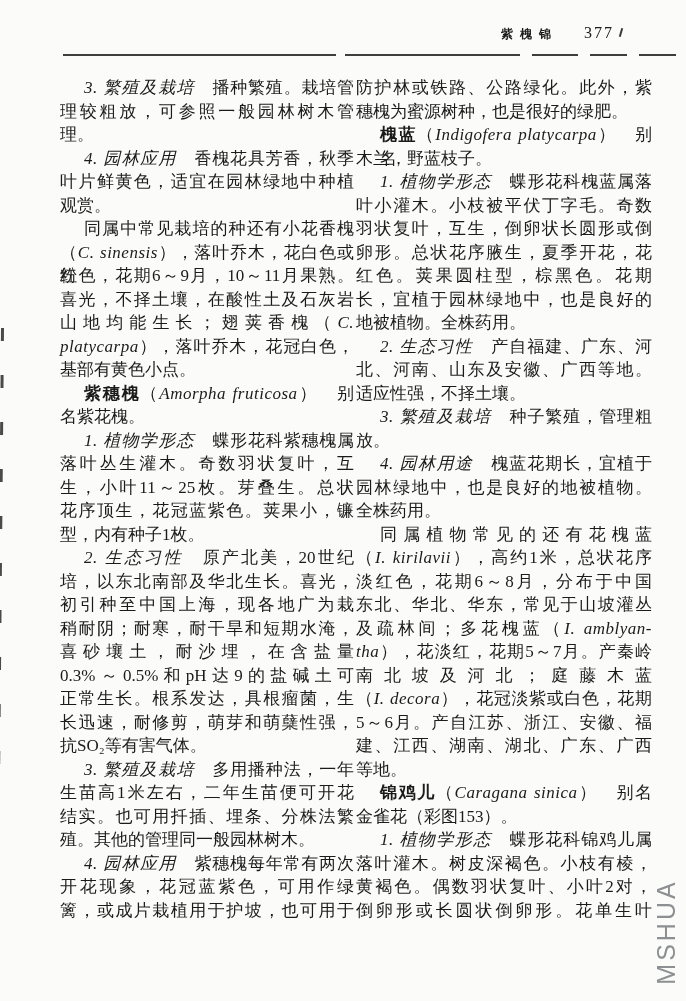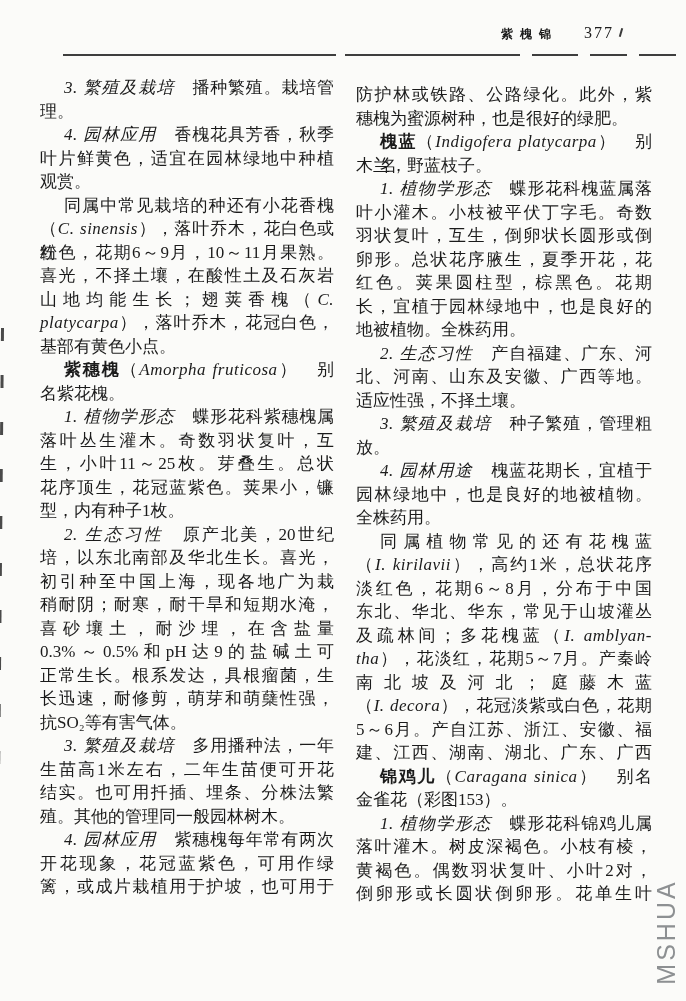--- a/index.html
+++ b/index.html
@@ -14,22 +14,22 @@
   .header-page{font-size:16px;letter-spacing:2px;margin-left:26px;vertical-align:baseline;}
   .pen-tick{position:absolute;top:28px;right:64px;width:2px;height:9px;background:#3a3a3a;transform:rotate(16deg);}
   .rule{
     position:absolute;top:54px;left:63px;right:10px;height:2px;
     background:linear-gradient(90deg,#3e3e3e 0 44.5%,transparent 44.5% 46%,#3e3e3e 46% 74.5%,
       transparent 74.5% 76.5%,#3e3e3e 76.5% 84%,transparent 84% 86%,#3e3e3e 86% 92%,
       transparent 92% 94%,#3e3e3e 94% 100%);
   }
   
   .col{position:absolute;top:76px;font-size:17px;line-height:23.5px;}
-  .col-left{left:40px;width:294px;}
-  .col-right{left:356px;width:296px;margin-top:7px;}
+  .col-left{left:60px;width:294px;}
+  .col-right{left:356px;width:296px;}
   .line{height:23.5px;text-align:justify;text-align-last:justify;overflow:visible;}
   .line.end{text-align-last:left;}
   .line.indent{padding-left:24px;}
   .line b{font-weight:bold;}
   .line i{font-style:italic;letter-spacing:0.5px;}
   
   .watermark{
     position:absolute;left:666px;top:932px;transform:translate(-50%,-50%) rotate(-90deg);
     font-family:"Liberation Sans","DejaVu Sans",sans-serif;font-size:25px;letter-spacing:3px;
     color:#8d9092;white-space:nowrap;
@@ -47,20 +47,21 @@
 <div class="page">
 
   <div class="header">
     <span class="header-title">紫槐锦</span><span class="header-page">377</span>
   </div>
   <div class="pen-tick"></div>
   <div class="rule"></div>
 
   <div class="col col-left">
       <div class="line indent"><i>3. 繁殖及栽培</i>　播种繁殖。栽培管</div>
+      <div class="line">理较粗放，可参照一般园林树木管</div>
       <div class="line end">理。</div>
       <div class="line indent"><i>4. 园林应用</i>　香槐花具芳香，秋季</div>
       <div class="line">叶片鲜黄色，适宜在园林绿地中种植</div>
       <div class="line end">观赏。</div>
       <div class="line indent">同属中常见栽培的种还有小花香槐</div>
       <div class="line">（<i>C. sinensis</i>），落叶乔木，花白色或粉</div>
       <div class="line">红色，花期6～9月，10～11月果熟。</div>
       <div class="line">喜光，不择土壤，在酸性土及石灰岩</div>
       <div class="line">山地均能生长；翅荚香槐（<i>C.</i></div>
       <div class="line"><i>platycarpa</i>），落叶乔木，花冠白色，</div>
@@ -112,20 +113,21 @@
       <div class="line indent">同属植物常见的还有花槐蓝</div>
       <div class="line">（<i>I. kirilavii</i>），高约1米，总状花序</div>
       <div class="line">淡红色，花期6～8月，分布于中国</div>
       <div class="line">东北、华北、华东，常见于山坡灌丛</div>
       <div class="line">及疏林间；多花槐蓝（<i>I. amblyan-</i></div>
       <div class="line"><i>tha</i>），花淡红，花期5～7月。产秦岭</div>
       <div class="line">南北坡及河北；庭藤木蓝</div>
       <div class="line">（<i>I. decora</i>），花冠淡紫或白色，花期</div>
       <div class="line">5～6月。产自江苏、浙江、安徽、福</div>
       <div class="line">建、江西、湖南、湖北、广东、广西</div>
+      <div class="line end">等地。</div>
       <div class="line indent"><b>锦鸡儿</b>（<i>Caragana sinica</i>）　别名</div>
       <div class="line end">金雀花（彩图153）。</div>
       <div class="line indent"><i>1. 植物学形态</i>　蝶形花科锦鸡儿属</div>
       <div class="line">落叶灌木。树皮深褐色。小枝有棱，</div>
       <div class="line">黄褐色。偶数羽状复叶、小叶2对，</div>
       <div class="line">倒卵形或长圆状倒卵形。花单生叶</div>
     </div>
 
   <div class="watermark">MSHUA</div>
   <div class="binding-marks"></div>

